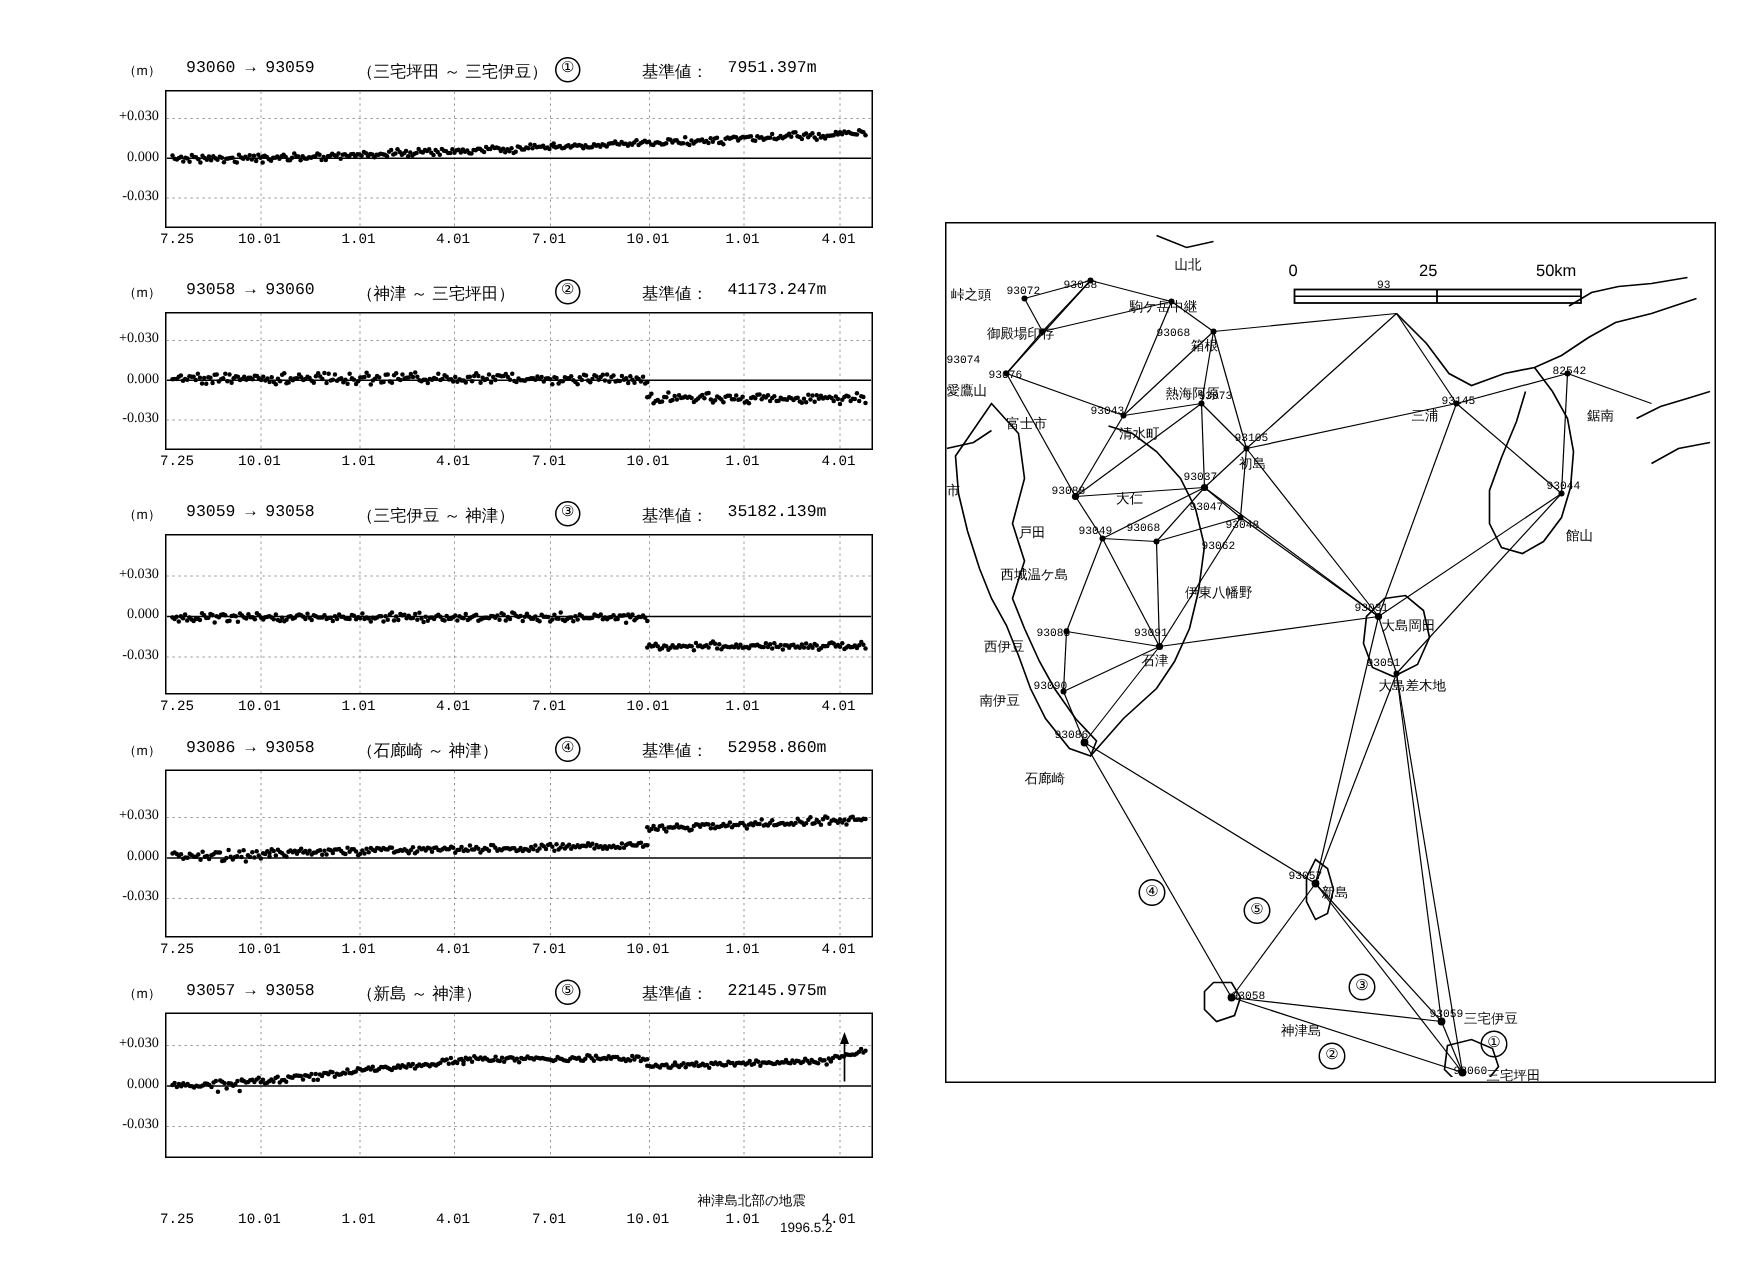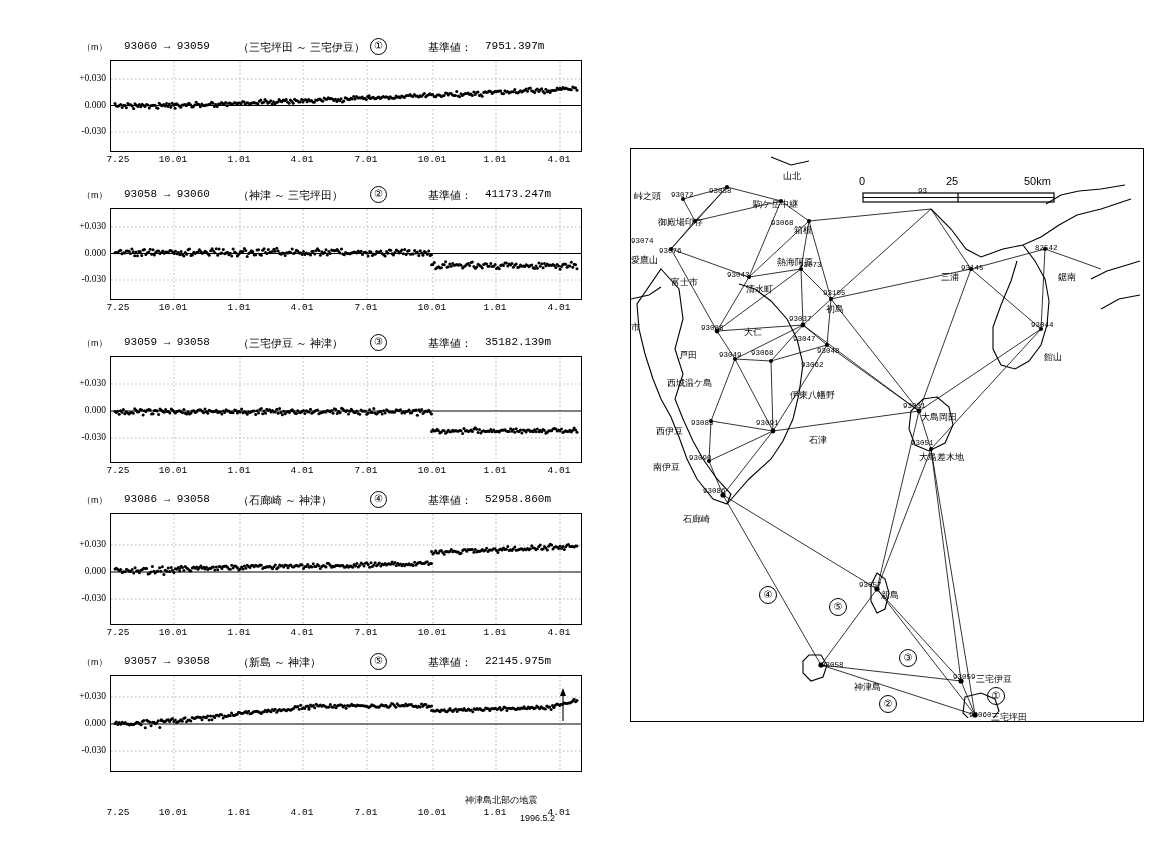--- a/index.html
+++ b/index.html
@@ -2207,21 +2207,21 @@
         <div class="map-label" style="left: 310px; top: 122px;">三浦</div>
         <div class="map-label" style="left: 413px; top: 202px;">館山</div>
         <div class="map-label" style="left: 427px; top: 122px;">鋸南</div>
         <div class="map-label" style="left: 113px; top: 177px;">大仁</div>
         <div class="map-label" style="left: 0px; top: 172px;">市</div>
         <div class="map-label" style="left: 48px; top: 200px;">戸田</div>
         <div class="map-label" style="left: 36px; top: 228px;">西城温ケ島</div>
         <div class="map-label" style="left: 159px; top: 240px;">伊東八幡野</div>
         <div class="map-label" style="left: 290px; top: 262px;">大島岡田</div>
         <div class="map-label" style="left: 25px; top: 276px;">西伊豆</div>
-        <div class="map-label" style="left: 130px; top: 285px; margin-left: 48px;">石津</div>
+        <div class="map-label" style="left: 130px; top: 285px;">石津</div>
         <div class="map-label" style="left: 288px; top: 302px;">大島差木地</div>
         <div class="map-label" style="left: 22px; top: 312px;">南伊豆</div>
         <div class="map-label" style="left: 52px; top: 364px;">石廊崎</div>
         <div class="map-label" style="left: 250px; top: 440px;">新島</div>
         <div class="map-label" style="left: 175px; top: 532px; margin-left: 48px;">神津島</div>
         <div class="map-label" style="left: 345px; top: 524px;">三宅伊豆</div>
         <div class="map-label" style="left: 360px; top: 562px;">三宅坪田</div>
       </div>
     <div id="map-station-codes">
         <div class="map-code" style="left: 40px; top: 42px;">93072</div>

